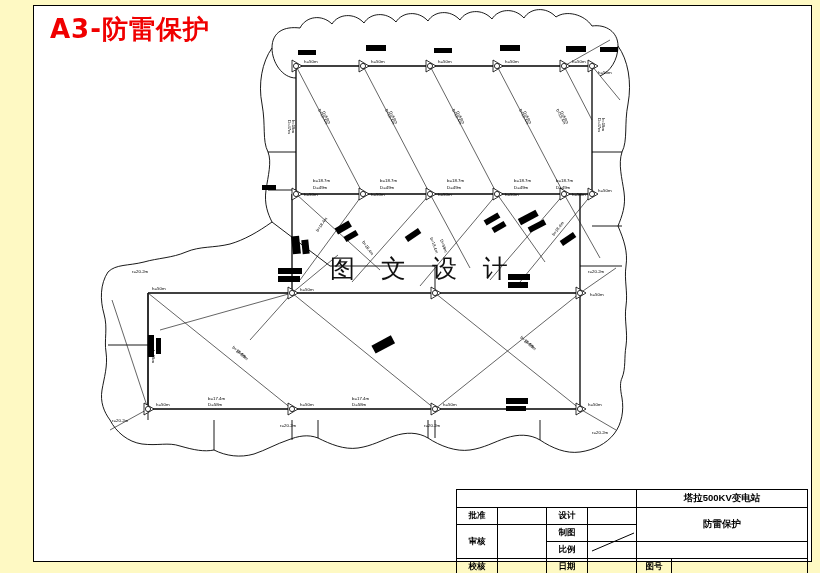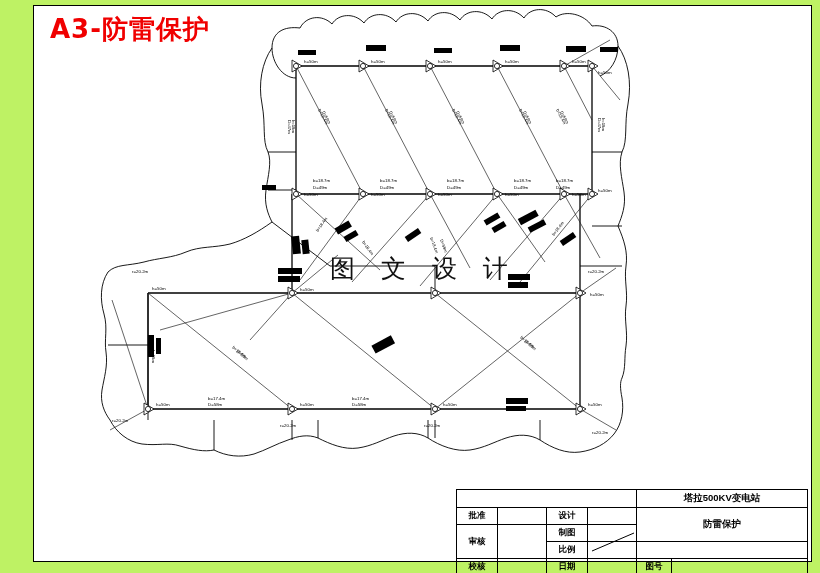--- a/index.html
+++ b/index.html
@@ -1,18 +1,18 @@
 <!DOCTYPE html>
 <html><head>
 <meta charset="utf-8">
 <style>
   html,body{margin:0;padding:0;background:#ffffff;}
   body{width:820px;height:573px;position:relative;overflow:hidden;
        font-family:"Liberation Sans","DejaVu Sans",sans-serif;}
-  #sheet{position:absolute;left:0;top:0;width:820px;height:573px;background:#bef264;}
+  #sheet{position:absolute;left:0;top:0;width:820px;height:573px;background:#fef9c3;}
   .frame{position:absolute;left:33px;top:5px;width:779px;height:557px;
          border:1.5px solid #000;box-sizing:border-box;background:#fff;}
   .title-red{position:absolute;left:50px;top:12px;font-size:26px;font-weight:bold;
              color:#f00000;letter-spacing:1px;white-space:nowrap;
              font-family:"DejaVu Sans","Liberation Sans",sans-serif;}
   svg.drawing{position:absolute;left:0;top:0;width:820px;height:573px;overflow:visible;}
   .watermark{position:absolute;left:330px;top:252px;font-size:25px;color:#111;
              letter-spacing:9px;font-family:"DejaVu Serif","Liberation Serif",serif;
              white-space:nowrap;}
   .lbl{font-size:4.4px;font-family:"Liberation Sans",sans-serif;fill:#000;}

